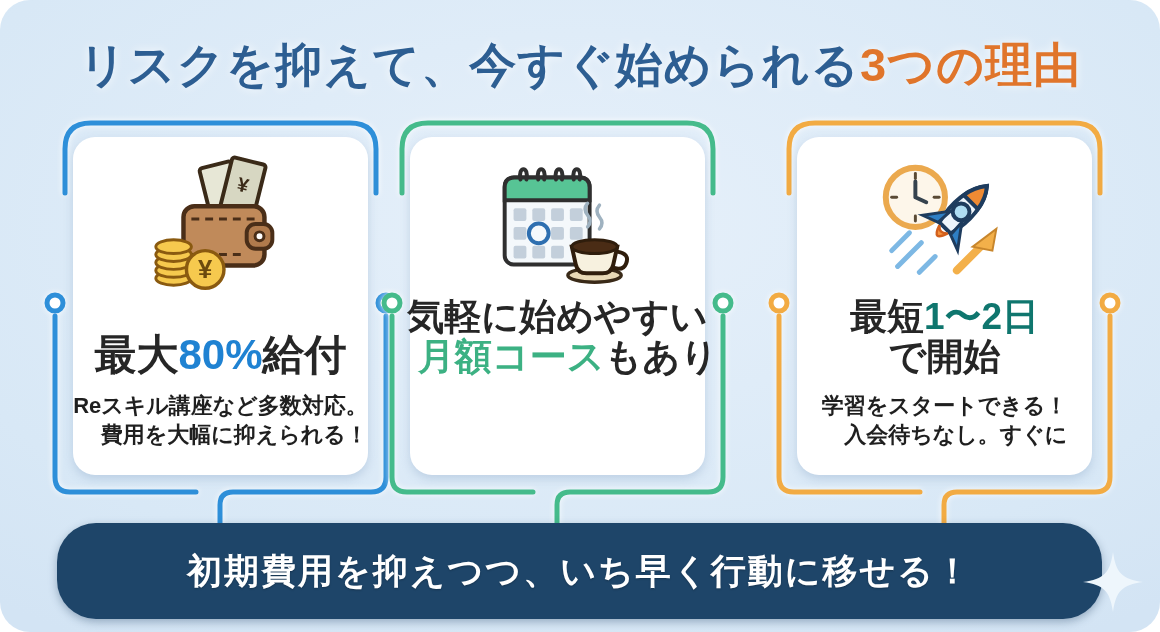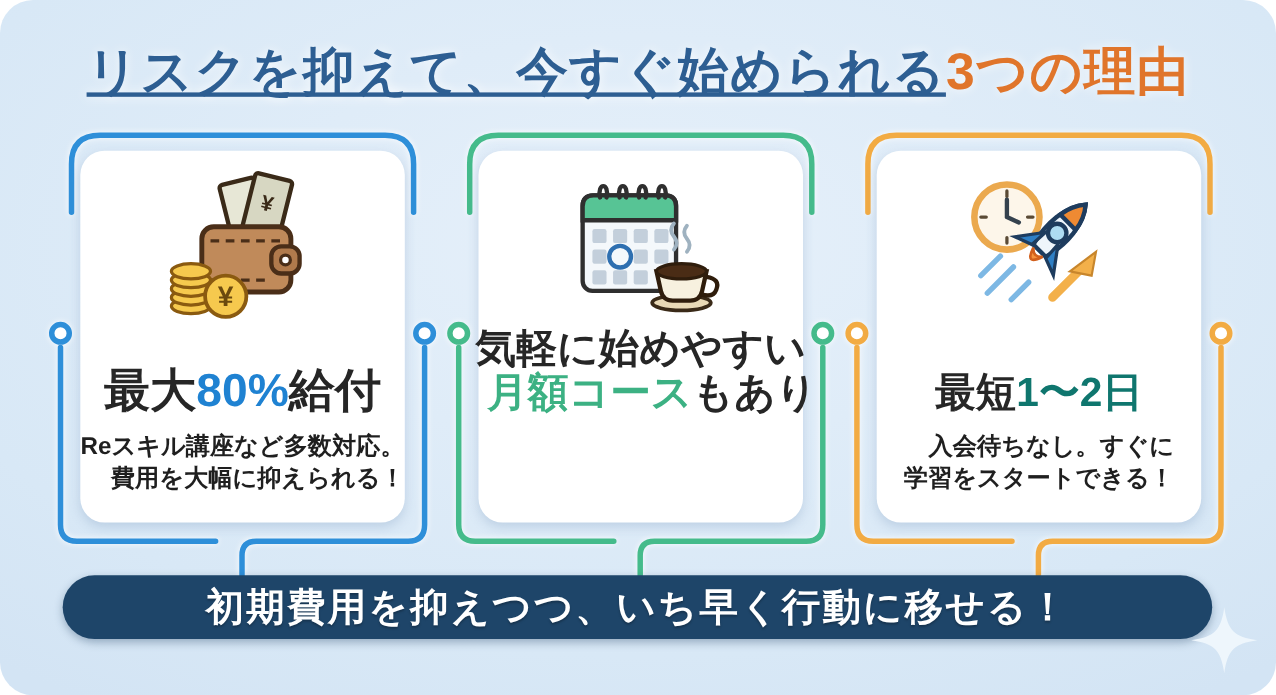--- a/index.html
+++ b/index.html
@@ -7,25 +7,25 @@
   .canvas{
     position:absolute;inset:0;border-radius:30px;overflow:hidden;
     background:radial-gradient(ellipse 900px 500px at 50% 35%, #e6f0fa 0%, #d8e8f6 75%, #d3e4f4 100%);
   }
   
   .title{
     position:absolute;top:34px;left:0;width:100%;text-align:center;
     font-size:47px;font-weight:800;letter-spacing:1px;margin:0;
     text-shadow:0 0 10px rgba(255,255,255,.85);
   }
-  .title .t-main{color:#2d5e92;text-decoration:underline;}
+  .title .t-main{color:#2d5e92;}
   .title .t-accent{color:#e0752b;margin-top:28px;}
   
   .slot{position:absolute;top:110px;width:311px;height:460px;}
-  .slot-1{left:65px;} .slot-2{left:427px;} .slot-3{left:789px;}
+  .slot-1{left:65px;} .slot-2{left:402px;} .slot-3{left:789px;}
   .deco{position:absolute;left:-22px;top:0;width:355px;height:422px;
         filter:drop-shadow(0 0 3px rgba(255,255,255,.9));}
   .deco path{fill:none;stroke-width:5;stroke-linecap:round;}
   .deco circle{fill:#ffffff;stroke-width:5;}
   .card{
     position:absolute;left:8px;top:27px;width:295px;height:338px;
     background:#ffffff;border-radius:22px;
     box-shadow:0 4px 10px rgba(120,150,185,.30);
     display:flex;flex-direction:column;align-items:center;
   }
@@ -34,21 +34,21 @@
     height:80px;display:flex;flex-direction:column;justify-content:flex-end;align-items:center;
     font-size:37px;line-height:1.08;font-weight:800;color:#262626;text-align:center;letter-spacing:0px;white-space:nowrap;
   }
   .slot-1 .heading{font-size:42px;}
   .acc-blue{color:#1f82d2;} .acc-green{color:#3cb183;margin-left:21px;} .acc-orange{color:#0f766e;}
   .subtitle{
     margin-top:14px;font-size:22px;line-height:1.32;font-weight:700;color:#1f1f1f;text-align:right;white-space:nowrap;
   }
   
   .banner{
-    position:absolute;left:57px;top:523px;width:1045px;height:58px;border-radius:39px;
+    position:absolute;left:57px;top:523px;width:1045px;height:96px;border-radius:39px;
     background:#1e4569;display:flex;align-items:center;justify-content:center;
     box-shadow:0 3px 8px rgba(30,60,95,.35);z-index:5;
   }
   .banner span{color:#ffffff;font-size:35px;font-weight:800;letter-spacing:2px;white-space:nowrap;
                text-shadow:0 1px 2px rgba(0,0,0,.25);}
   .sparkle{position:absolute;left:1082px;top:551px;z-index:6;}
   svg text{font-family:"Liberation Sans","DejaVu Sans",sans-serif;}
 </style>
 </head>
 <body>
@@ -181,24 +181,25 @@
             <path d="M0,-36 C6,-29 9,-21 10,-13 L-10,-13 C-9,-21 -6,-29 0,-36 Z" fill="#ee8a33" stroke="#1e3c5e" stroke-width="4"></path>
             <circle cx="0" cy="1" r="8.5" fill="#aedcf2" stroke="#1e3c5e" stroke-width="4"></circle>
             <path d="M-8,8 L-25,31 L-9,25 Z" fill="#2f7fc4" stroke="#1e3c5e" stroke-width="3"></path>
             <path d="M8,8 L25,31 L9,25 Z" fill="#2f7fc4" stroke="#1e3c5e" stroke-width="3"></path>
             <path d="M-6,26 Q0,44 6,26 Q0,33 -6,26 Z" fill="#f6923c" stroke="#d2601d" stroke-width="2.5"></path>
           </g>
         </svg>
       </div>
       <div class="heading">
         <div><span>最短</span><span class="acc-orange">1〜2日</span></div>
+        <div>で開始</div>
       </div>
       <div class="subtitle">
+        <div>学習をスタートできる！</div>
         <div>入会待ちなし。すぐに</div>
-        <div>学習をスタートできる！</div>
       </div>
     </div>
   </div>
 
   <div class="banner">
     <span>初期費用を抑えつつ、いち早く行動に移せる！</span>
   </div>
 
   <svg class="sparkle" width="62" height="62" viewBox="-31 -31 62 62">
     <path d="M0,-30 C3,-9 9,-3 30,0 C9,3 3,9 0,30 C-3,9 -9,3 -30,0 C-9,-3 -3,-9 0,-30 Z" fill="#eef6fc"></path>

